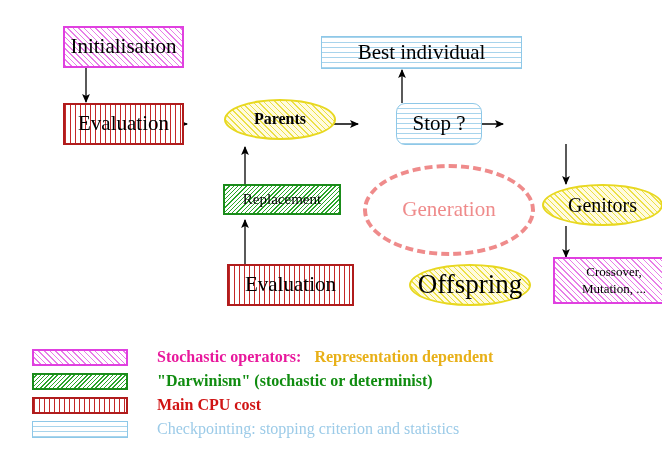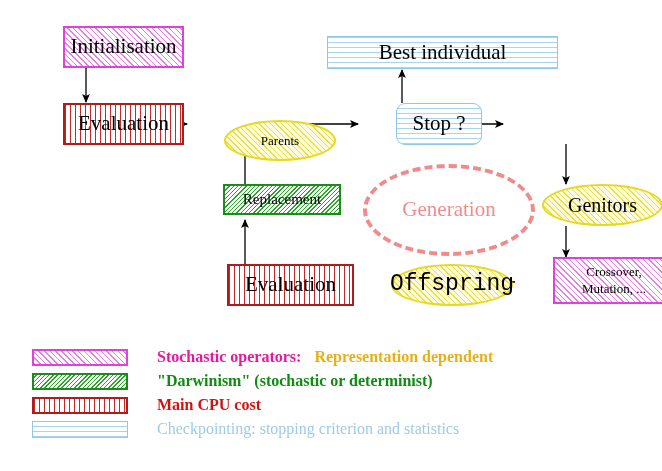--- a/index.html
+++ b/index.html
@@ -148,43 +148,43 @@
   </svg>
 
   <div class="node hatch-magenta" style="left:26px; top:26px; width:121px; height:42px; font-size:21px;">
     <span class="lbl">Initialisation</span>
   </div>
 
   <div class="node hatch-red" style="left:26px; top:103px; width:121px; height:42px; font-size:21px;">
     <span class="lbl">Evaluation</span>
   </div>
 
-  <div class="node hatch-yellow-ellipse" style="left:187px; top:120px; width:112px; height:41px; font-size:13px;">
+  <div class="node hatch-yellow-ellipse" style="left:187px; top:99px; width:112px; height:41px; font-size:16px;font-weight:bold;">
     <span class="lbl">Parents</span>
   </div>
 
-  <div class="node hatch-blue" style="left:290px; top:36px; width:231px; height:33px; font-size:21px;">
+  <div class="node hatch-blue" style="left:284px; top:36px; width:201px; height:33px; font-size:21px;">
     <span class="lbl">Best individual</span>
   </div>
 
   <div class="node hatch-blue" style="left:359px; top:103px; width:86px; height:42px; font-size:21px; border-radius:9px;">
     <span class="lbl">Stop ?</span>
   </div>
 
 
   <div class="node hatch-yellow-ellipse" style="left:505px; top:184px; width:121px; height:42px; font-size:20px;">
     <span class="lbl">Genitors</span>
   </div>
 
   <div class="node hatch-magenta" style="left:516px; top:257px; width:122px; height:47px; font-size:13px; flex-direction:column; line-height:1.25;">
     <span class="lbl">Crossover,</span>
     <span class="lbl">Mutation, ...</span>
   </div>
 
-  <div class="node hatch-yellow-ellipse" style="left:354px; top:264px; width:122px; height:42px; font-size:23px;font-family:Liberation Mono, monospace;">
+  <div class="node hatch-yellow-ellipse" style="left:372px; top:264px; width:122px; height:42px; font-size:27px;">
     <span class="lbl">Offspring</span>
   </div>
 
   <div class="node hatch-red" style="left:190px; top:264px; width:127px; height:42px; font-size:21px;">
     <span class="lbl">Evaluation</span>
   </div>
 
   <div class="node hatch-green" style="left:186px; top:184px; width:118px; height:31px; font-size:15px;">
     <span class="lbl">Replacement</span>
   </div>

